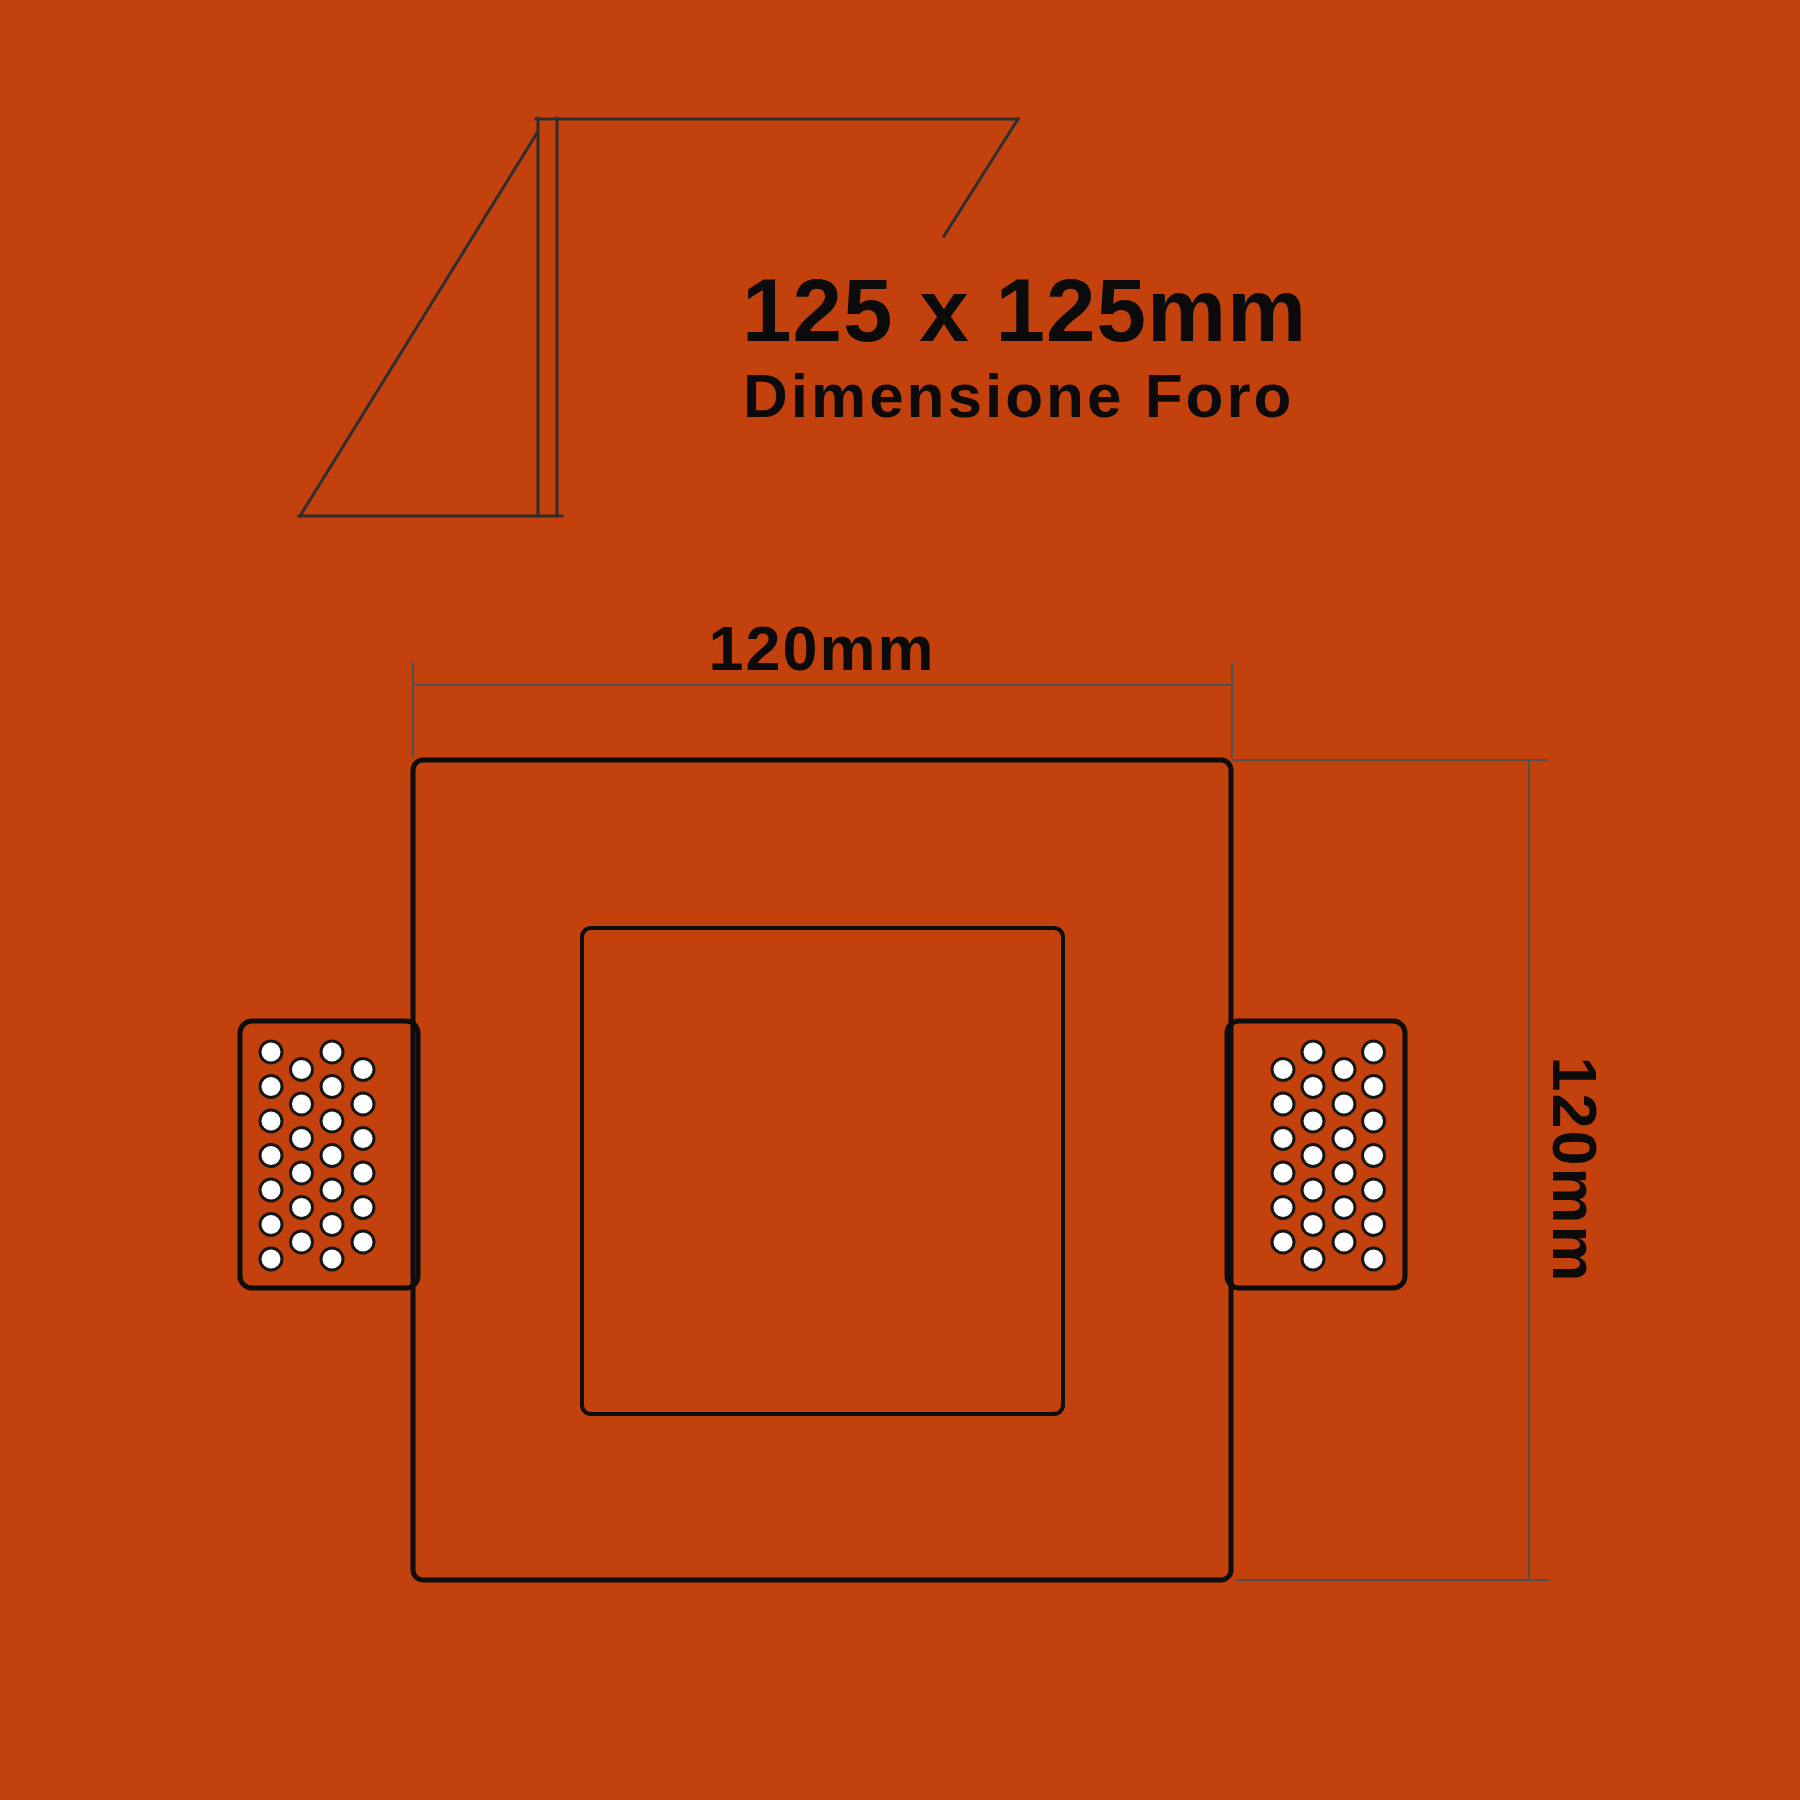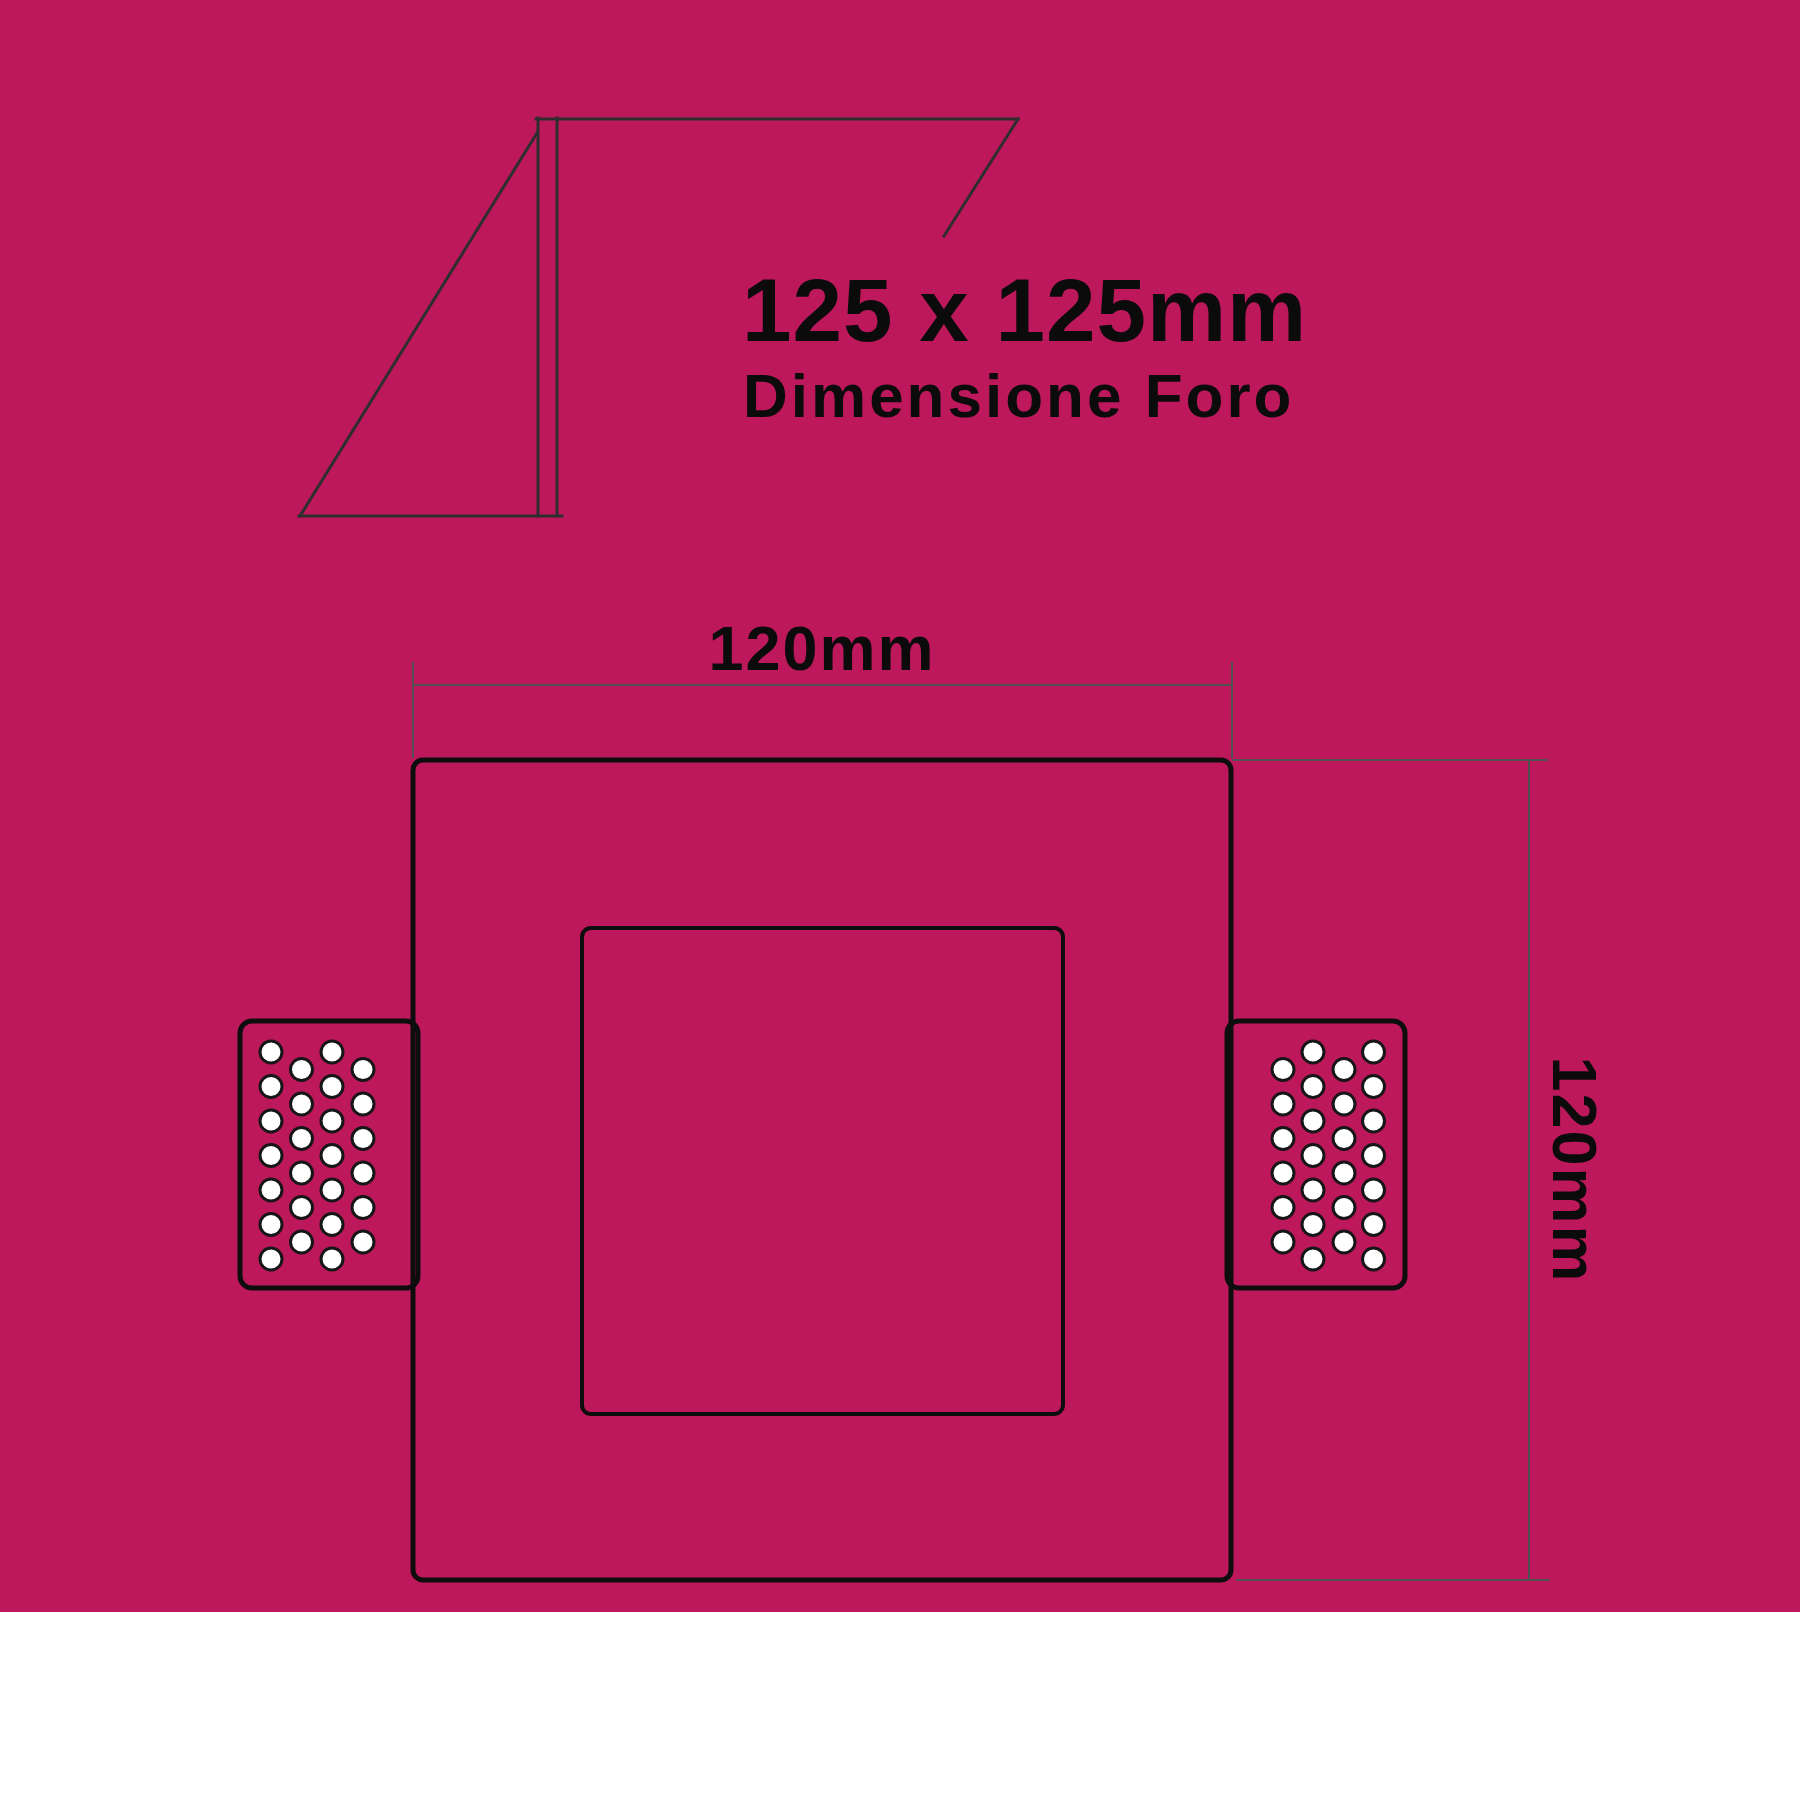--- a/index.html
+++ b/index.html
@@ -1,16 +1,16 @@
 <!DOCTYPE html>
 <html><head>
 <meta charset="utf-8">
 <style>
   html,body{margin:0;padding:0;background:#ffffff;}
-  .stage{position:relative;width:1800px;height:1612px;background:#be185d;overflow:hidden;
+  .stage{position:relative;width:1800px;height:1800px;background:#c2410c;overflow:hidden;
          font-family:"Liberation Sans","DejaVu Sans",sans-serif;text-align:right;}
   svg{position:absolute;inset:0;display:block;}
   text{fill:#0b0b0b;font-family:"Liberation Sans","DejaVu Sans",sans-serif;font-weight:bold;}
   .big-label{font-size:89px;letter-spacing:1px;}
   .caption-label{font-size:62px;letter-spacing:3px;}
   .dim-label{font-size:63px;letter-spacing:2px;}
   .outline{fill:none;stroke:#0d0d0d;}
   .thin{fill:none;stroke:#2e2e2e;stroke-width:3;stroke-linecap:square;}
   .dim{fill:none;stroke:#4f4f4f;stroke-width:2;}
   .dots circle{fill:#ffffff;stroke:#161616;stroke-width:3;}

